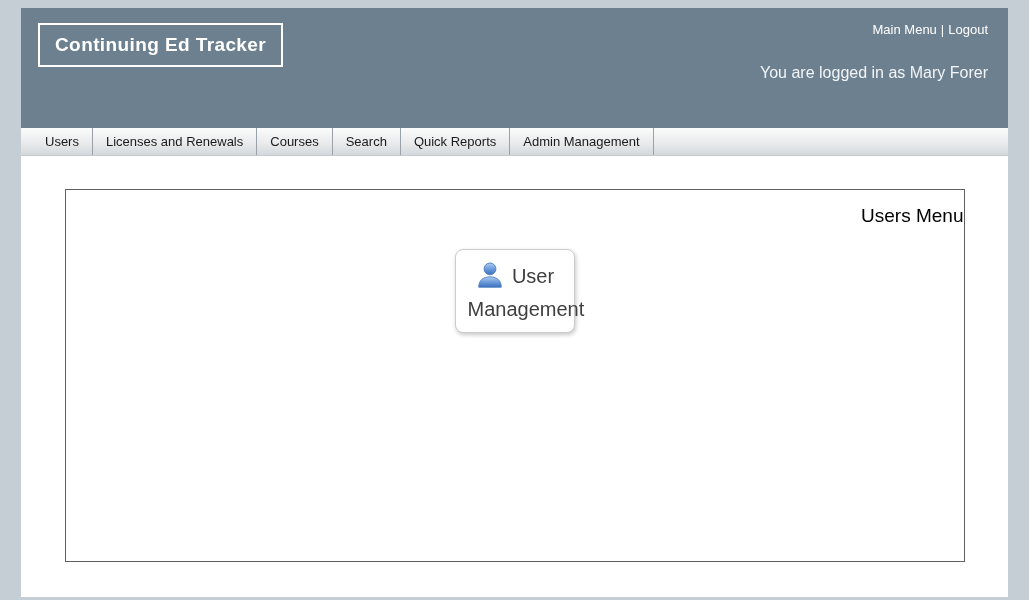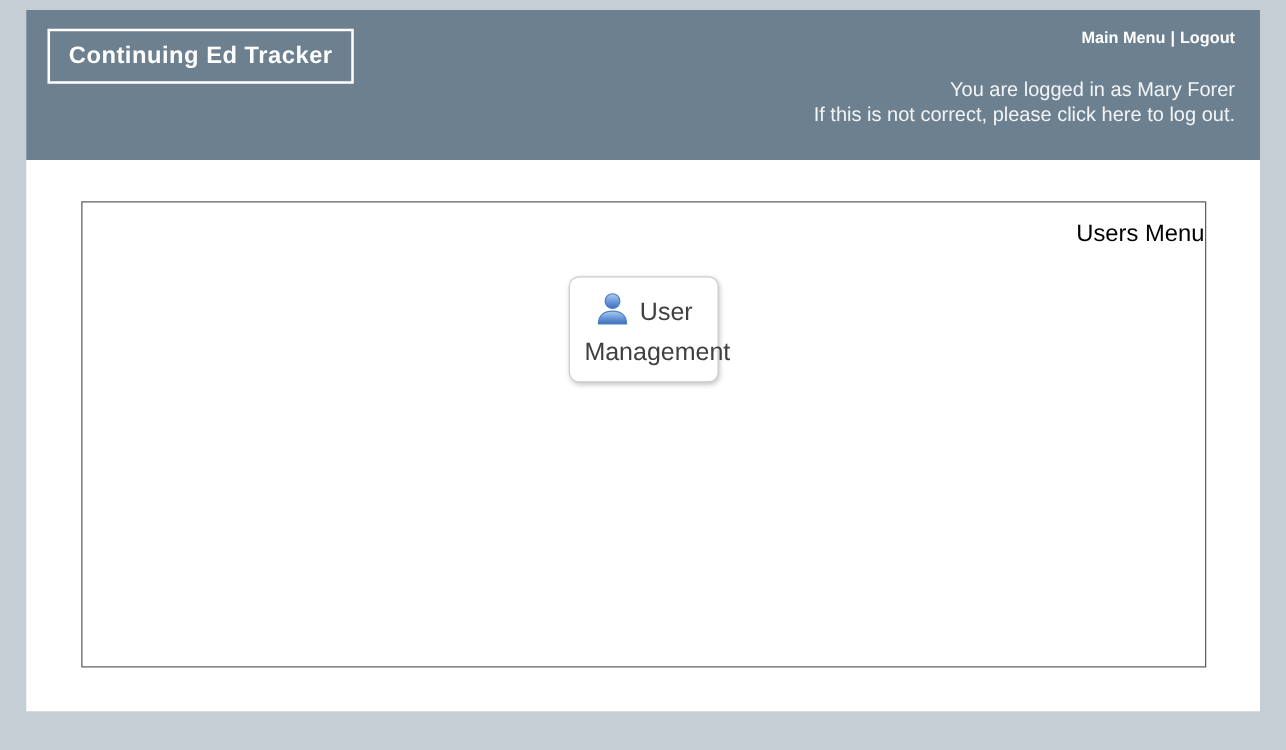--- a/index.html
+++ b/index.html
@@ -36,21 +36,21 @@
     letter-spacing: 0.4px;
     white-space: nowrap;
   }
   .header-right {
     margin-top: 14px;
     text-align: right;
     color: #f2f5f7;
   }
   .top-links {
     font-size: 13px;
-    font-weight: bold;
+    font-weight: normal;
     color: #ffffff;
   }
   .top-links a {
     color: #ffffff;
     text-decoration: none;
     cursor: pointer;
   }
   .top-links .sep { margin: 0 4px; }
   .login-status {
     margin-top: 26px;
@@ -166,25 +166,32 @@
   <div class="header">
     <div class="logo-box">
       <span>Continuing Ed Tracker</span>
     </div>
     <div class="header-right">
       <div class="top-links">
         <a>Main Menu</a><span class="sep">|</span><a>Logout</a>
       </div>
       <div class="login-status">
         <div>You are logged in as Mary Forer</div>
-        <div><span>If this is not correct, please </span><a>click here</a><span> to log out.</span></div>
       </div>
     </div>
   </div>
 
+  <div class="nav">
+    <div class="nav-tab">Users</div>
+    <div class="nav-tab">Licenses and Renewals</div>
+    <div class="nav-tab">Courses</div>
+    <div class="nav-tab">Search</div>
+    <div class="nav-tab">Quick Reports</div>
+    <div class="nav-tab">Admin Management</div>
+  </div>
 
   <div class="content">
     <div class="panel">
       <h1 class="panel-title">Users Menu</h1>
 
       <div class="card-row">
         <div class="card">
           <div class="card-content">
             <span class="user-icon">
               <svg width="30" height="30" viewBox="0 0 32 32">

